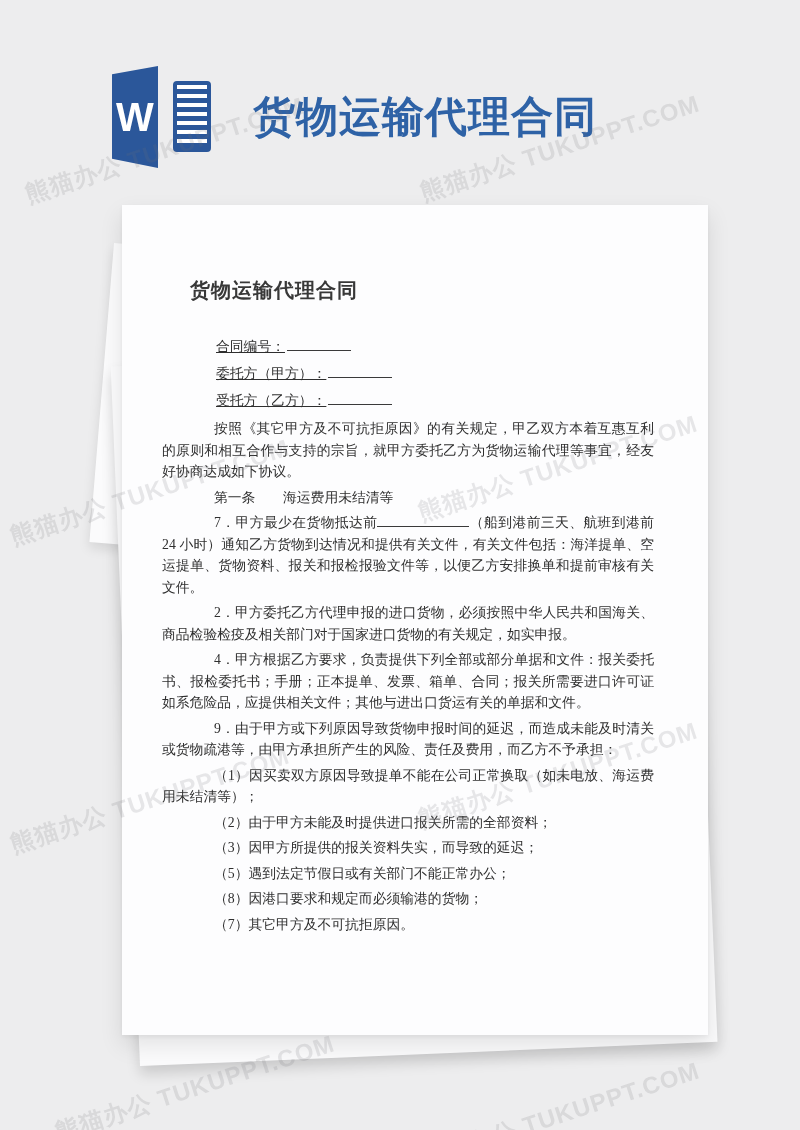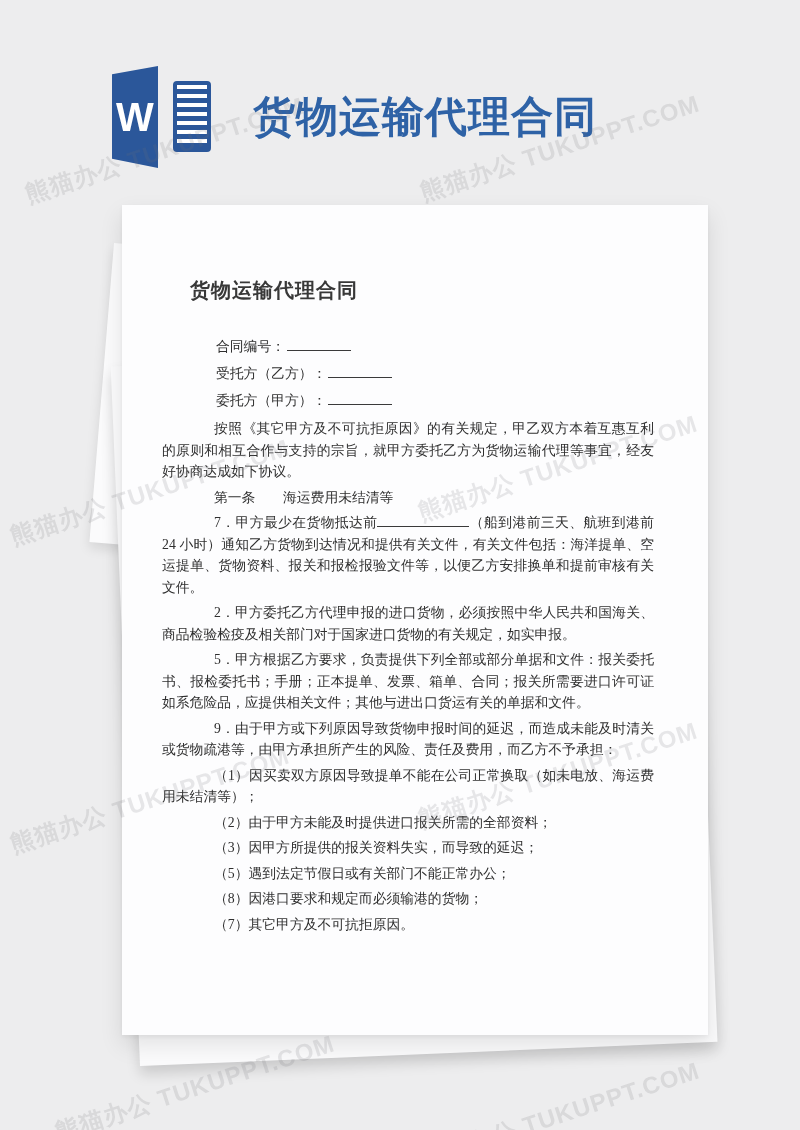--- a/index.html
+++ b/index.html
@@ -66,21 +66,21 @@
     font-family:"Liberation Serif","DejaVu Serif",serif;
     font-size:13.8px;line-height:21.5px;
   }
   .doc-title{
     margin:0 0 30px 28px;
     font-family:"Liberation Sans","DejaVu Sans",sans-serif;
     font-size:20px;line-height:26px;font-weight:700;color:#383838;
     letter-spacing:1px;
   }
   .fields{margin:0 0 4px 0;}
-  .field{line-height:27px;margin-left:54px;white-space:nowrap;}
+  .field{line-height:27px;margin-left:54px;white-space:nowrap;text-decoration:underline;}
   .blank{
     display:inline-block;width:64px;height:13px;
     border-bottom:1px solid #3a3a3a;vertical-align:baseline;margin-left:2px;
   }
   .blank-wide{width:92px;margin:0;}
   .para{
     margin:0 0 4px 0;text-align:justify;text-indent:52px;
   }
   .footer-url{
     margin:5px 0 0 28px;
@@ -119,35 +119,35 @@
   </div>
 
   <div class="page">
     <div class="content">
       <h1 class="doc-title">货物运输代理合同</h1>
 
       <div class="fields">
 
           <div class="field"><span class="field-label">合同编号：</span><span class="blank"></span></div>
 
+          <div class="field"><span class="field-label">委托方（甲方）：</span><span class="blank"></span></div>
+
           <div class="field"><span class="field-label">受托方（乙方）：</span><span class="blank"></span></div>
-
-          <div class="field"><span class="field-label">委托方（甲方）：</span><span class="blank"></span></div>
         </div>
 
       <p class="para">按照《其它甲方及不可抗拒原因》的有关规定，甲乙双方本着互惠互利的原则和相互合作与支持的宗旨，就甲方委托乙方为货物运输代理等事宜，经友好协商达成如下协议。</p>
       <p class="para">第一条　　海运费用未结清等</p>
 
       <p class="para"><span>7．甲方最少在货物抵达前</span><span class="blank blank-wide"></span><span>（船到港前三天、航班到港前 24 小时）通知乙方货物到达情况和提供有关文件，有关文件包括：海洋提单、空运提单、货物资料、报关和报检报验文件等，以便乙方安排换单和提前审核有关文件。</span></p>
 
       <div>
 
           <p class="para">2．甲方委托乙方代理申报的进口货物，必须按照中华人民共和国海关、商品检验检疫及相关部门对于国家进口货物的有关规定，如实申报。</p>
 
-          <p class="para">5．甲方根据乙方要求，负责提供下列全部或部分单据和文件：报关委托书、报检委托书；手册；正本提单、发票、箱单、合同；报关所需要进口许可证如系危险品，应提供相关文件；其他与进出口货运有关的单据和文件。</p>
+          <p class="para">4．甲方根据乙方要求，负责提供下列全部或部分单据和文件：报关委托书、报检委托书；手册；正本提单、发票、箱单、合同；报关所需要进口许可证如系危险品，应提供相关文件；其他与进出口货运有关的单据和文件。</p>
 
           <p class="para">9．由于甲方或下列原因导致货物申报时间的延迟，而造成未能及时清关或货物疏港等，由甲方承担所产生的风险、责任及费用，而乙方不予承担：</p>
         </div>
 
       <div>
 
           <p class="para">（1）因买卖双方原因导致提单不能在公司正常换取（如未电放、海运费用未结清等）；</p>
 
           <p class="para">（2）由于甲方未能及时提供进口报关所需的全部资料；</p>
 

